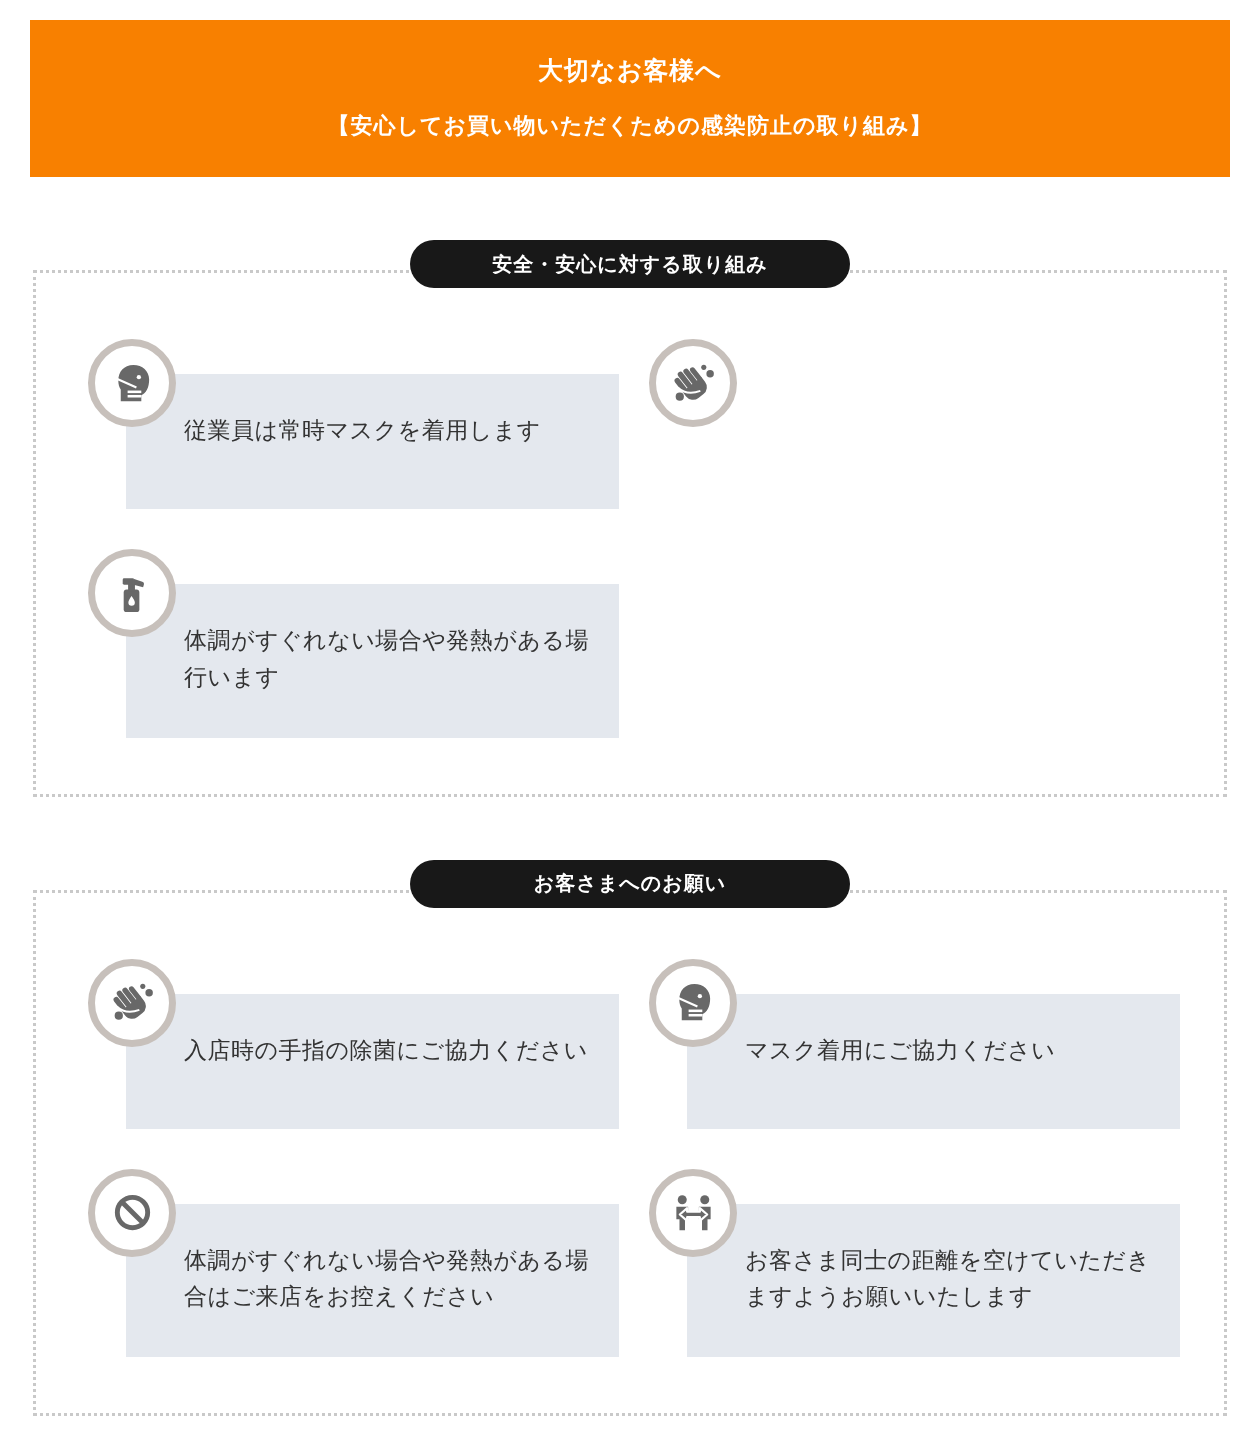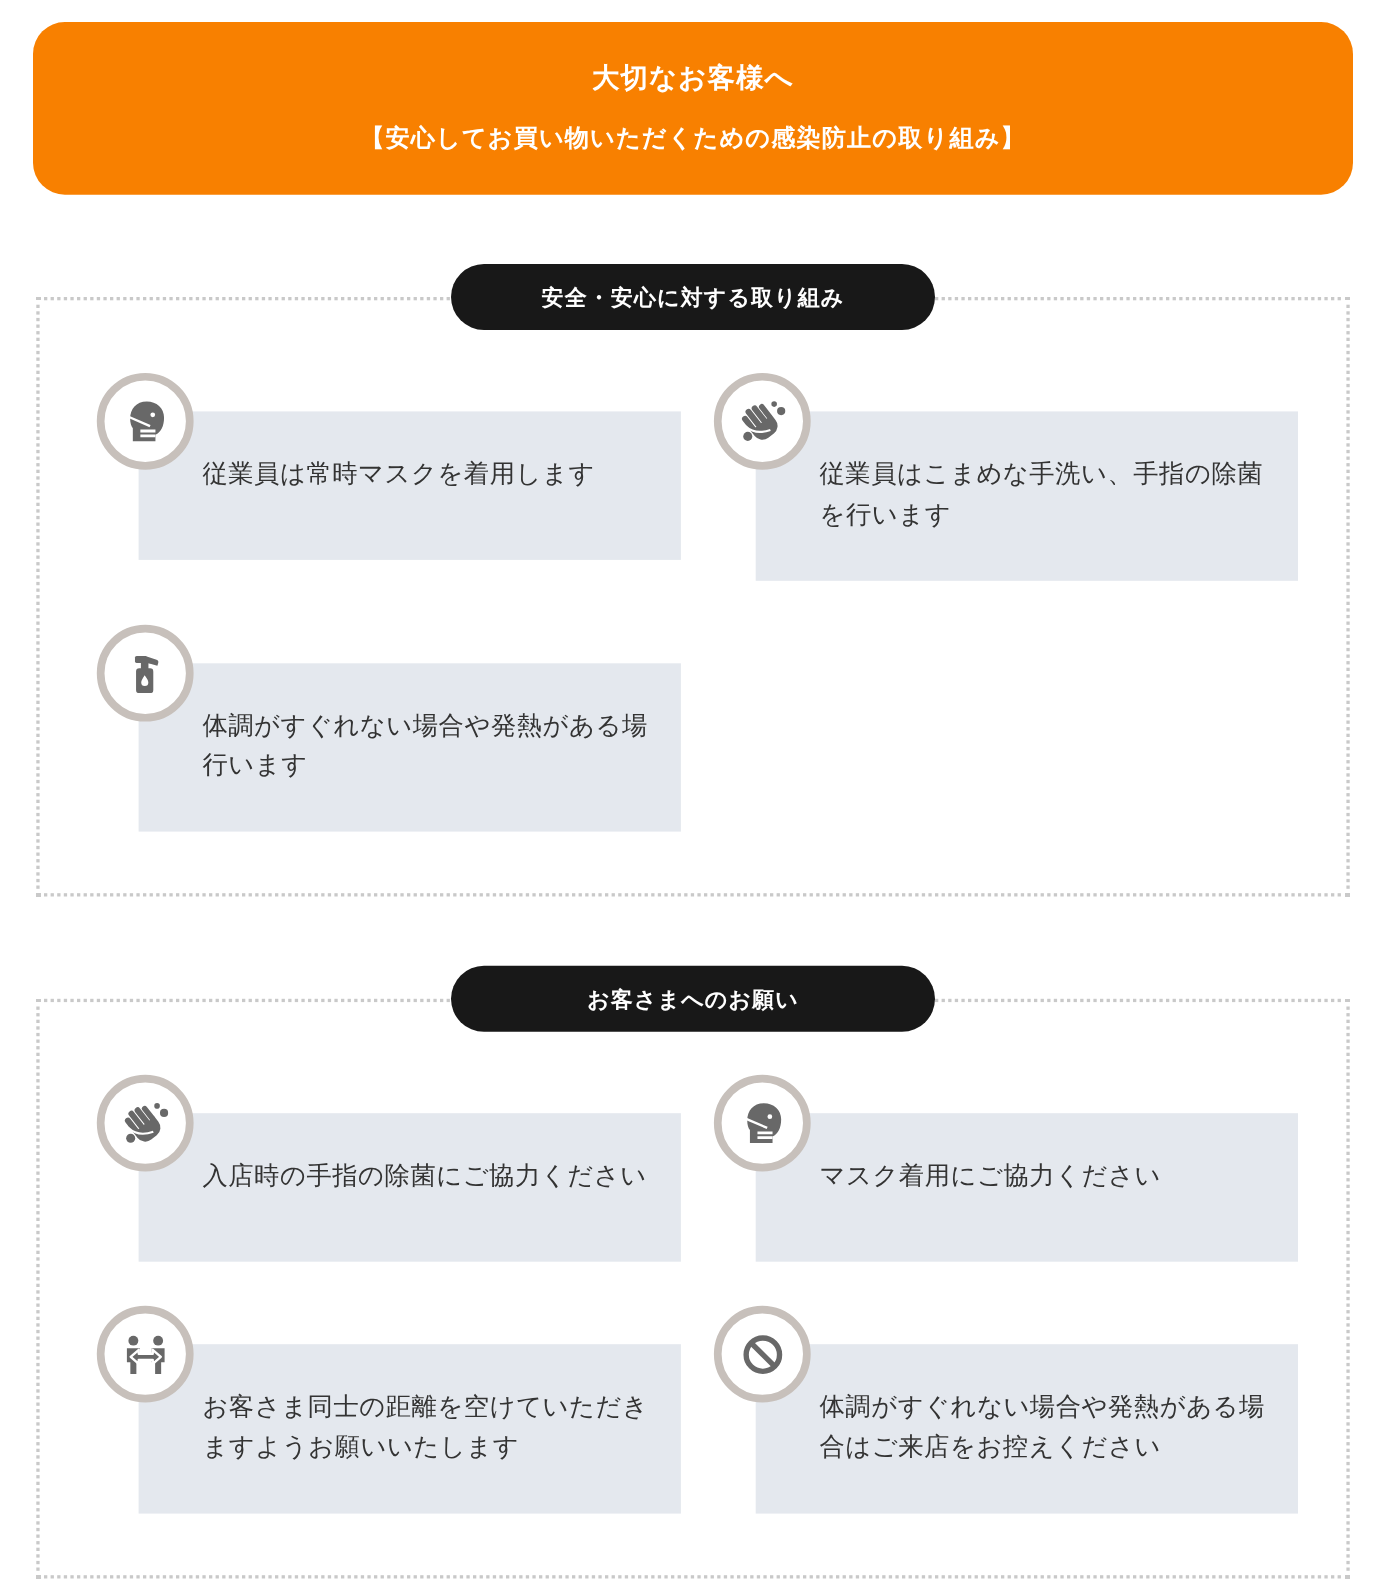--- a/index.html
+++ b/index.html
@@ -15,21 +15,20 @@
     box-sizing: border-box;
   }
 
   
   .banner {
     margin: 0 30px;
     background: #F88000;
     color: #ffffff;
     text-align: center;
     padding: 34px 10px 36px;
-    border-radius: 29px;
   }
   .banner .line1 {
     font-size: 25px;
     font-weight: bold;
     margin: 0 0 24px 0;
     letter-spacing: 1px;
   }
   .banner .line2 {
     font-size: 22px;
     font-weight: bold;
@@ -43,21 +42,21 @@
     margin: 93px 33px 0;
     border: 3px dotted #c9c9c9;
     padding: 66px 44px 56px 52px;
   }
   .section-pill {
     position: absolute;
     top: -33px;
     left: 50%;
     transform: translateX(-50%);
     width: 440px;
-    height: 60px;
+    height: 48px;
     background: #181818;
     border-radius: 33px;
     color: #ffffff;
     font-size: 20px;
     font-weight: bold;
     letter-spacing: 1px;
     display: flex;
     align-items: center;
     justify-content: center;
     white-space: nowrap;
@@ -185,24 +184,20 @@
           <p class="card-text">従業員は常時マスクを着用します</p>
         </div>
       </div>
 
       <div class="item">
         <div class="icon-circle">
           <svg>
               <use href="#sym-handwash"></use>
             </svg>
         </div>
-        <div class="card">
-          <p class="card-text">従業員はこまめな手洗い、手指の除菌
-を行います</p>
-        </div>
       </div>
 
       <div class="item">
         <div class="icon-circle">
           <svg>
               <use href="#sym-spray"></use>
             </svg>
         </div>
         <div class="card">
           <p class="card-text">体調がすぐれない場合や発熱がある場
@@ -236,37 +231,37 @@
             </svg>
         </div>
         <div class="card">
           <p class="card-text">マスク着用にご協力ください</p>
         </div>
       </div>
 
       <div class="item">
         <div class="icon-circle">
           <svg>
+              <use href="#sym-no-entry"></use>
+            </svg>
+        </div>
+        <div class="card">
+          <p class="card-text">体調がすぐれない場合や発熱がある場
+合はご来店をお控えください</p>
+        </div>
+      </div>
+
+      <div class="item">
+        <div class="icon-circle">
+          <svg>
               <use href="#sym-distance"></use>
             </svg>
         </div>
         <div class="card">
           <p class="card-text">お客さま同士の距離を空けていただき
 ますようお願いいたします</p>
         </div>
       </div>
 
-      <div class="item">
-        <div class="icon-circle">
-          <svg>
-              <use href="#sym-no-entry"></use>
-            </svg>
-        </div>
-        <div class="card">
-          <p class="card-text">体調がすぐれない場合や発熱がある場
-合はご来店をお控えください</p>
-        </div>
-      </div>
-
     </div>
   </div>
 
 </div>
 
 </body></html>

